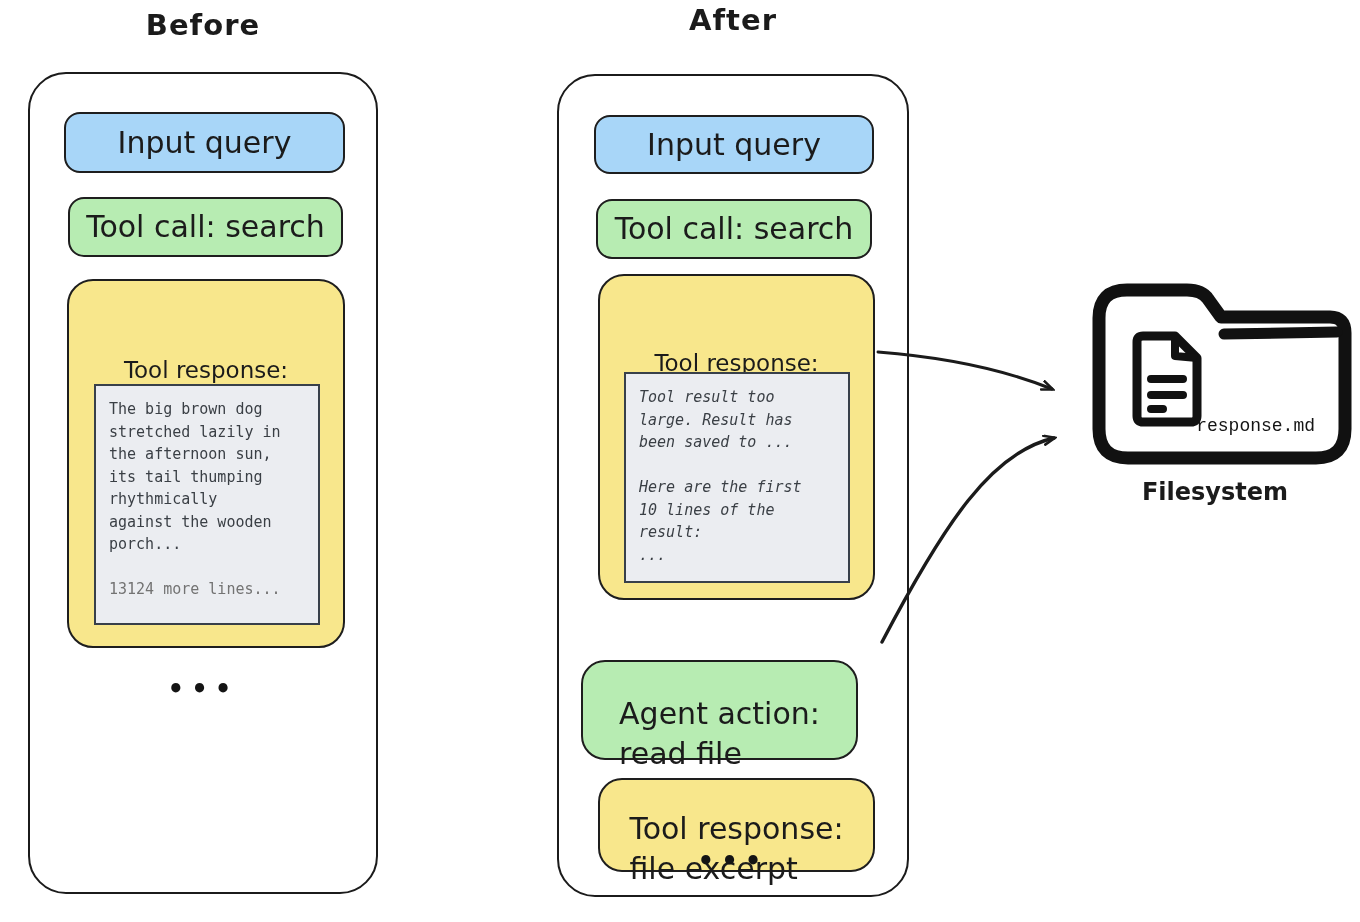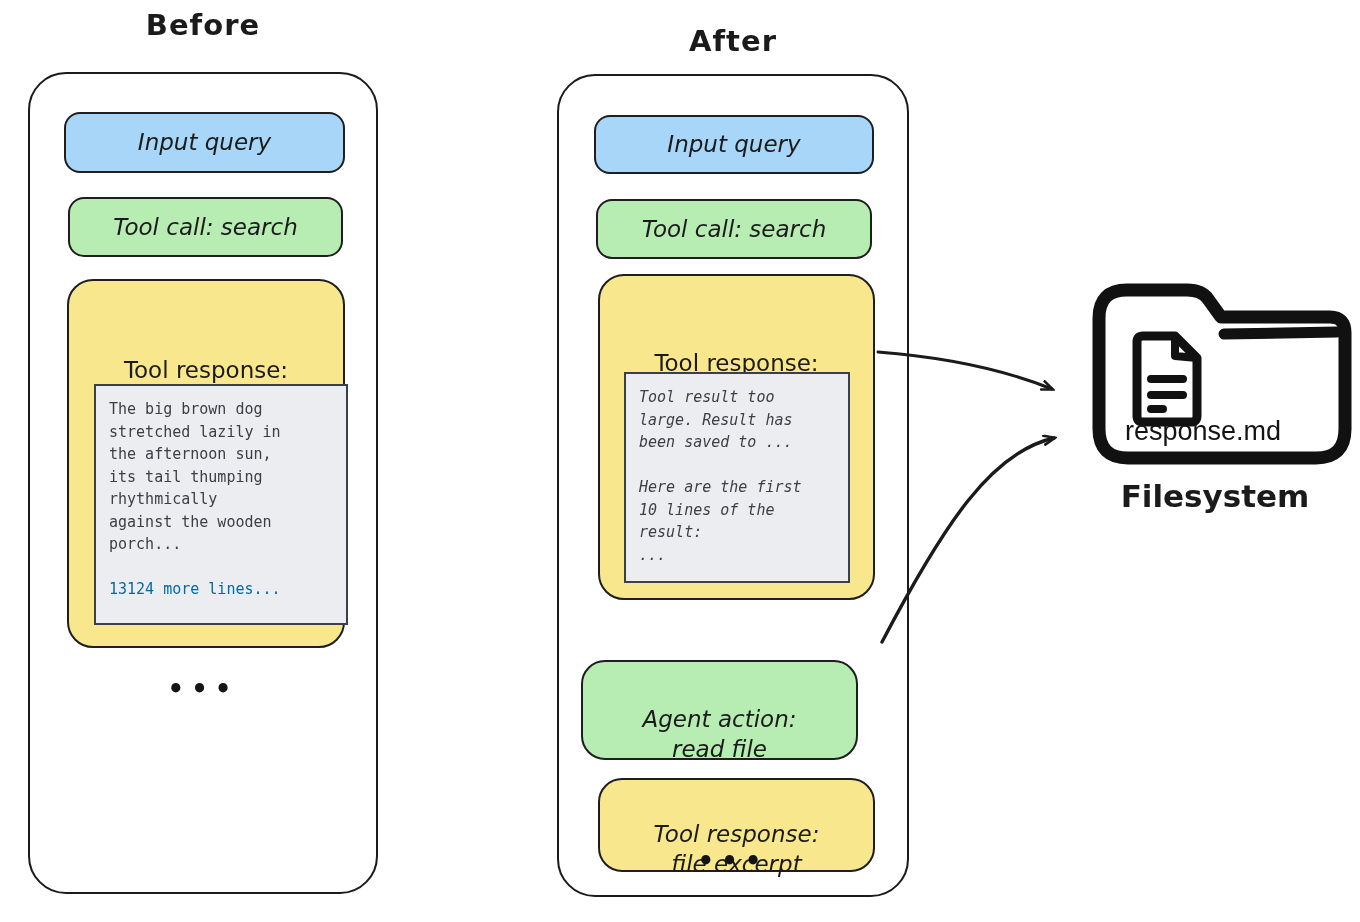--- a/index.html
+++ b/index.html
@@ -30,26 +30,25 @@
     background: #ffffff;
     border: 2.5px solid #1b1b1b;
     border-radius: 38px;
   }
 
   .pill {
     position: absolute;
     display: flex;
     align-items: center;
     justify-content: center;
-    text-align: center;
+    text-align: left;
     border: 2px solid #1e1e1e;
-    font-size: 23px;
+    font-size: 30px;
     line-height: 1.32;
     color: #1b1b1b;
-    font-style: italic;
   }
   .pill.blue   { background: #a8d6f8; border-radius: 16px; }
   .pill.green  { background: #b7ecb2; border-radius: 16px; }
   .pill.green2 { background: #b7ecb2; border-radius: 24px; }
   .pill.yellow { background: #f8e78c; border-radius: 24px; }
 
   .bigbox {
     position: absolute;
     background: #f8e78c;
     border: 2px solid #1e1e1e;
@@ -66,69 +65,69 @@
   .codebox {
     position: absolute;
     background: #ebedf1;
     border: 2px solid #38404a;
     font-family: "DejaVu Sans Mono", monospace;
     font-size: 15px;
     line-height: 1.5;
     color: #3a3f45;
     padding: 12px 13px;
   }
-  .codebox .red { color: #0369a1; display: block; margin-top: 22px; }
+  .codebox .red { color: #737373; display: block; margin-top: 22px; }
 
   .ellipsis {
     position: absolute;
     text-align: center;
     font-size: 26px;
     letter-spacing: 7px;
     font-weight: 700;
     color: #141414;
   }
 
   .filelabel {
     position: absolute;
-    text-align: left;
-    font-family: Liberation Sans, sans-serif;
-    font-size: 27px;
+    text-align: right;
+    font-family: Liberation Mono, monospace;
+    font-size: 18px;
     color: #141414;
   }
   .fslabel {
     position: absolute;
     text-align: center;
-    font-size: 31px;
+    font-size: 24px;
     font-weight: 700;
     color: #1b1b1b;
   }
   svg { display: block; }
 </style>
 </head>
 <body>
 
 <div id="canvas">
 
   <div class="col-title" style="left:28px; top:8px; width:350px;">Before</div>
-  <div class="col-title" style="left:557px; top:24px; width:352px;">After</div>
+  <div class="col-title" style="left:557px; top:3px; width:352px;">After</div>
 
   <div class="container" style="left:28px; top:72px; width:350px; height:822px;">
 
     <div class="pill blue" style="left:34px; top:38px; width:281px; height:61px;">
       <span>Input query</span>
     </div>
 
     <div class="pill green" style="left:38px; top:123px; width:275px; height:60px;">
       <span>Tool call: search</span>
     </div>
 
     <div class="bigbox" style="left:37px; top:205px; width:278px; height:369px;">
       <div class="boxtitle pre" style="top:26px;">Tool response:
 raw content</div>
-      <div class="codebox" style="left:25px; top:103px; width:254px; height:241px;">
+      <div class="codebox" style="left:25px; top:103px; width:226px; height:241px;">
         <span class="pre">The big brown dog
 stretched lazily in
 the afternoon sun,
 its tail thumping
 rhythmically
 against the wooden
 porch...</span>
         <span class="red">13124 more lines...</span>
       </div>
     </div>

